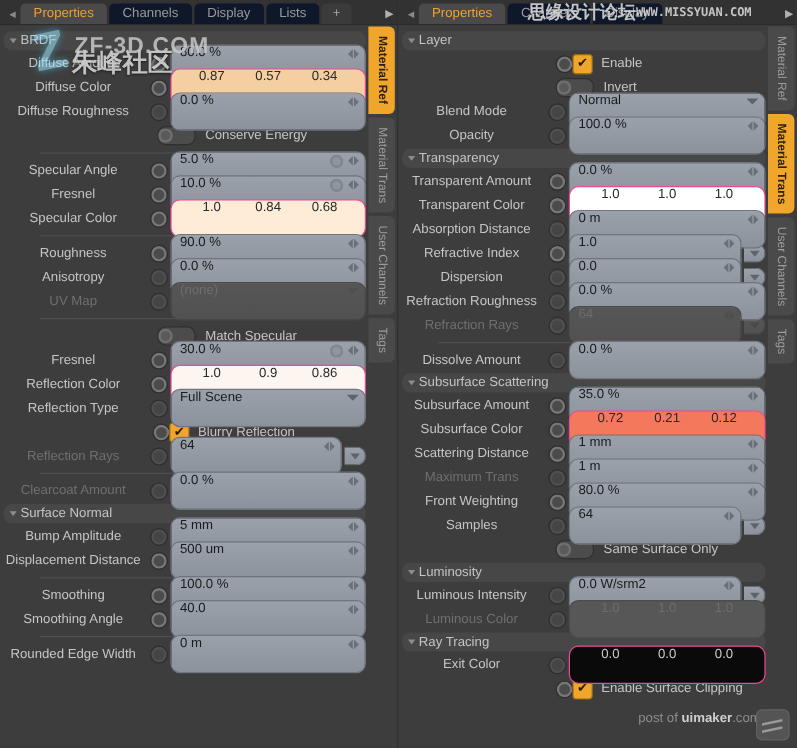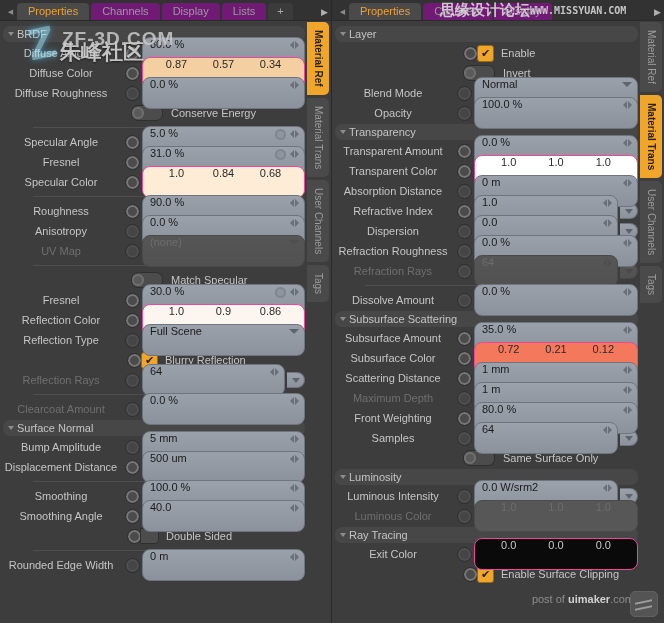--- a/index.html
+++ b/index.html
@@ -14,21 +14,21 @@
   
   .panel{position:relative;width:332px;height:623px;background:#3d3d3d;box-sizing:border-box;
          display:flex;flex-direction:column;}
   .panel.left{border-right:1px solid #2a2a2a;}
 
   
   .tabbar{height:20px;background:#323232;display:flex;align-items:flex-end;
           padding-left:4px;flex:0 0 auto;position:relative;border-bottom:1px solid #2b2b2b;}
   .tab-arrow-left{width:13px;height:16px;display:flex;align-items:center;justify-content:center;color:#8a8a8a;font-size:7px;}
   .tab{height:17px;line-height:17px;padding:0 11px;font-size:11px;color:#9a9a9a;
-       background:#701a75;border-radius:4px 4px 0 0;margin-right:2px;white-space:nowrap;}
+       background:#0f172a;border-radius:4px 4px 0 0;margin-right:2px;white-space:nowrap;}
   .tab.active{color:#f0a030;background:#4a4a4a;}
   .tab.plus{padding:0 9px;color:#aaa;background:#3b3b3b;}
   .tab-arrow-right{position:absolute;right:3px;bottom:3px;color:#b0b0b0;font-size:9px;}
 
   
   .panel-body{position:relative;flex:1 1 auto;background:#3d3d3d;overflow:hidden;
               padding:3px 26px 0 3px;box-sizing:border-box;}
 
   
   .section{background:#474747;border-radius:7px;height:16px;line-height:16px;
@@ -206,21 +206,21 @@
               <i class="l"></i>
               <i class="r"></i>
             </span>
         </span>
       </div>
 
       <div class="row">
         <span class="lbl">Fresnel</span>
         <span class="dot"></span>
         <span class="field">
-          <span class="val">31.0 %</span>
+          <span class="val">10.0 %</span>
           <span class="knob"></span>
           <span class="spin">
               <i class="l"></i>
               <i class="r"></i>
             </span>
         </span>
       </div>
 
       <div class="row">
         <span class="lbl">Specular Color</span>
@@ -398,27 +398,20 @@
         <span class="dot"></span>
         <span class="field">
           <span class="val">40.0</span>
           <span class="spin">
               <i class="l"></i>
               <i class="r"></i>
             </span>
         </span>
       </div>
 
-      <div class="togrow" style="padding-left:124px;">
-        <span class="chk-wrap">
-          <span class="chk-dot"></span>
-          <span style="width:17px;height:14px;border-radius:0 4px 4px 0;background:#4c4c4c;border:1px solid #2f2f2f;margin-left:-2px;"></span>
-        </span>
-        <span class="tlbl">Double Sided</span>
-      </div>
 
       <div class="sep"></div>
 
       <div class="row">
         <span class="lbl">Rounded Edge Width</span>
         <span class="dot off"></span>
         <span class="field">
           <span class="val">0 m</span>
           <span class="spin">
               <i class="l"></i>
@@ -641,21 +634,21 @@
         <span class="field">
           <span class="val">1 mm</span>
           <span class="spin">
               <i class="l"></i>
               <i class="r"></i>
             </span>
         </span>
       </div>
 
       <div class="row">
-        <span class="lbl dim">Maximum Depth</span>
+        <span class="lbl dim">Maximum Trans</span>
         <span class="dot off"></span>
         <span class="field">
           <span class="val">1 m</span>
           <span class="spin">
               <i class="l"></i>
               <i class="r"></i>
             </span>
         </span>
       </div>
 

